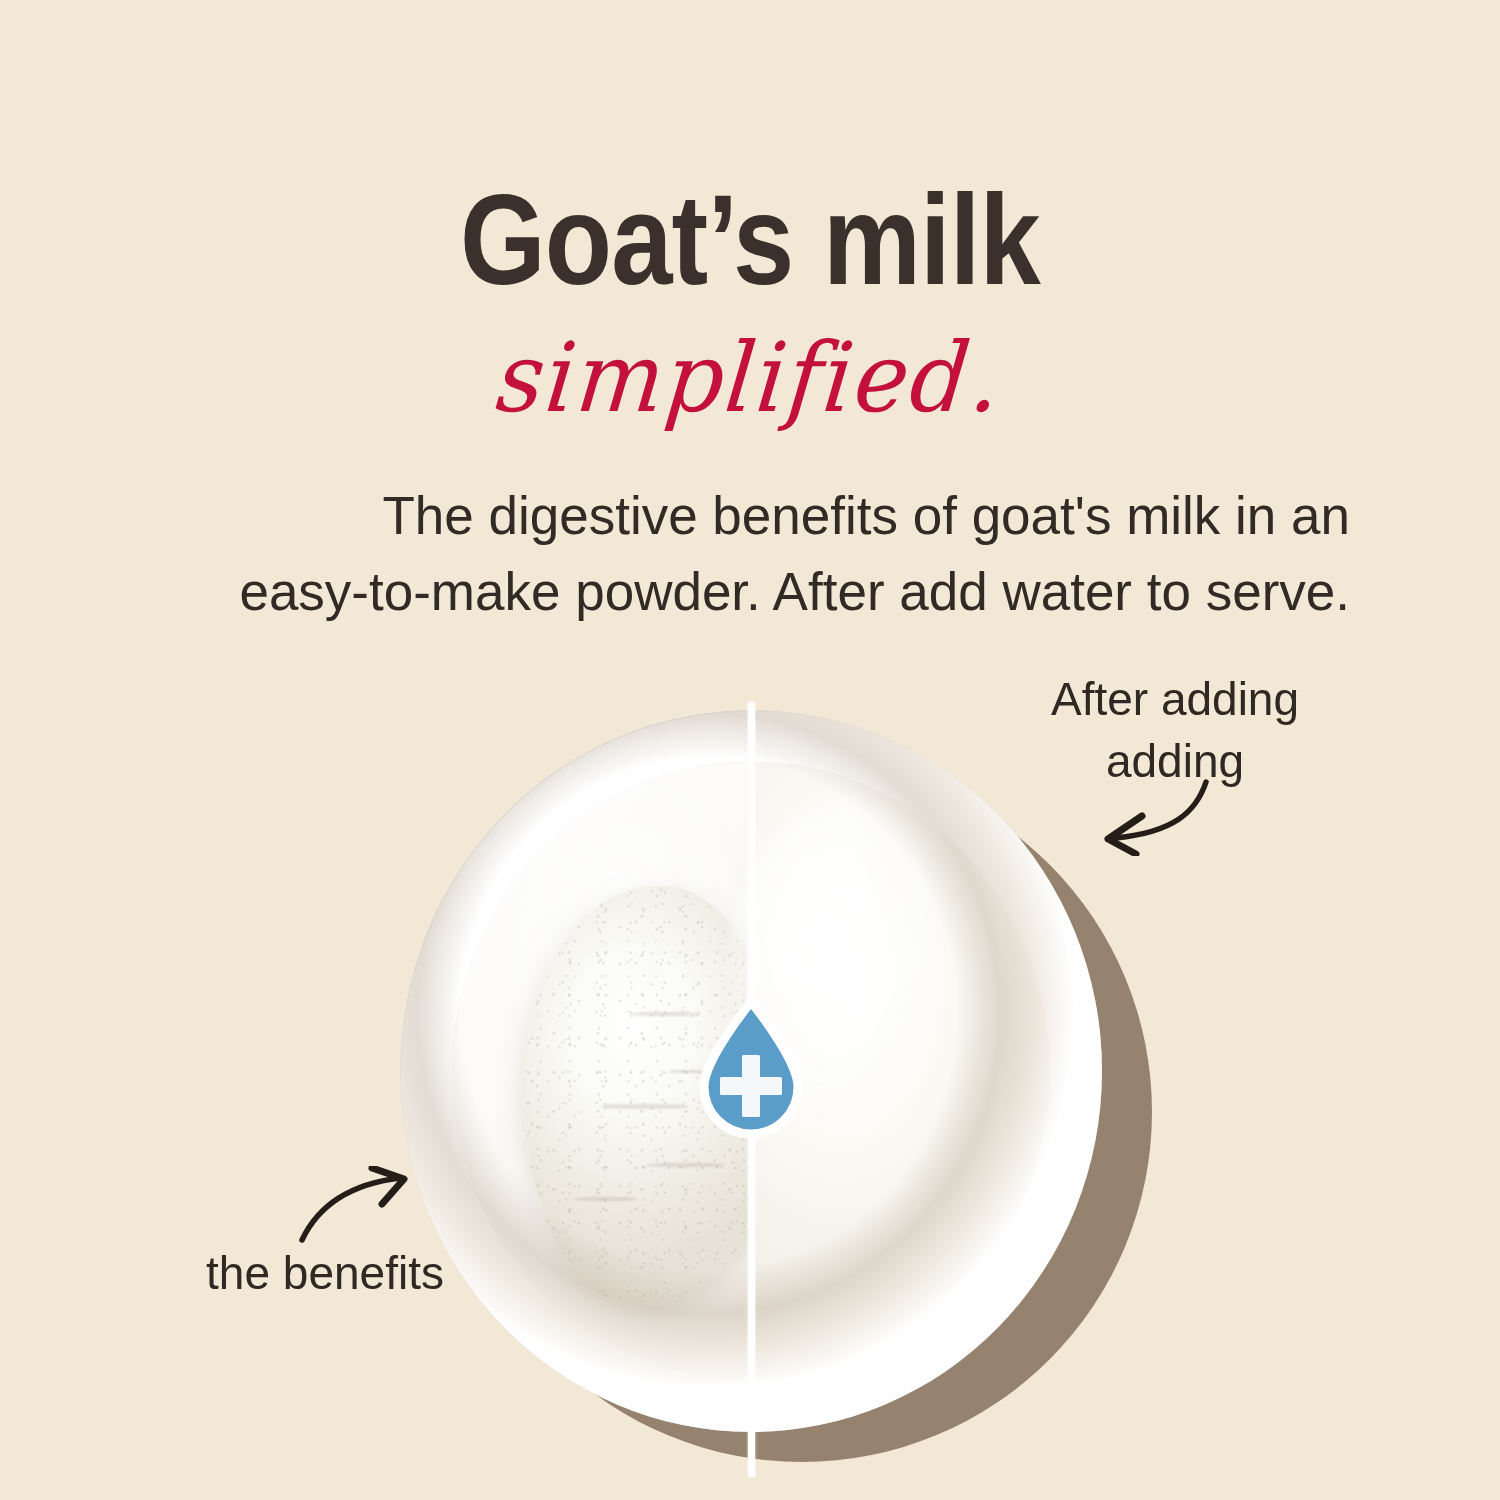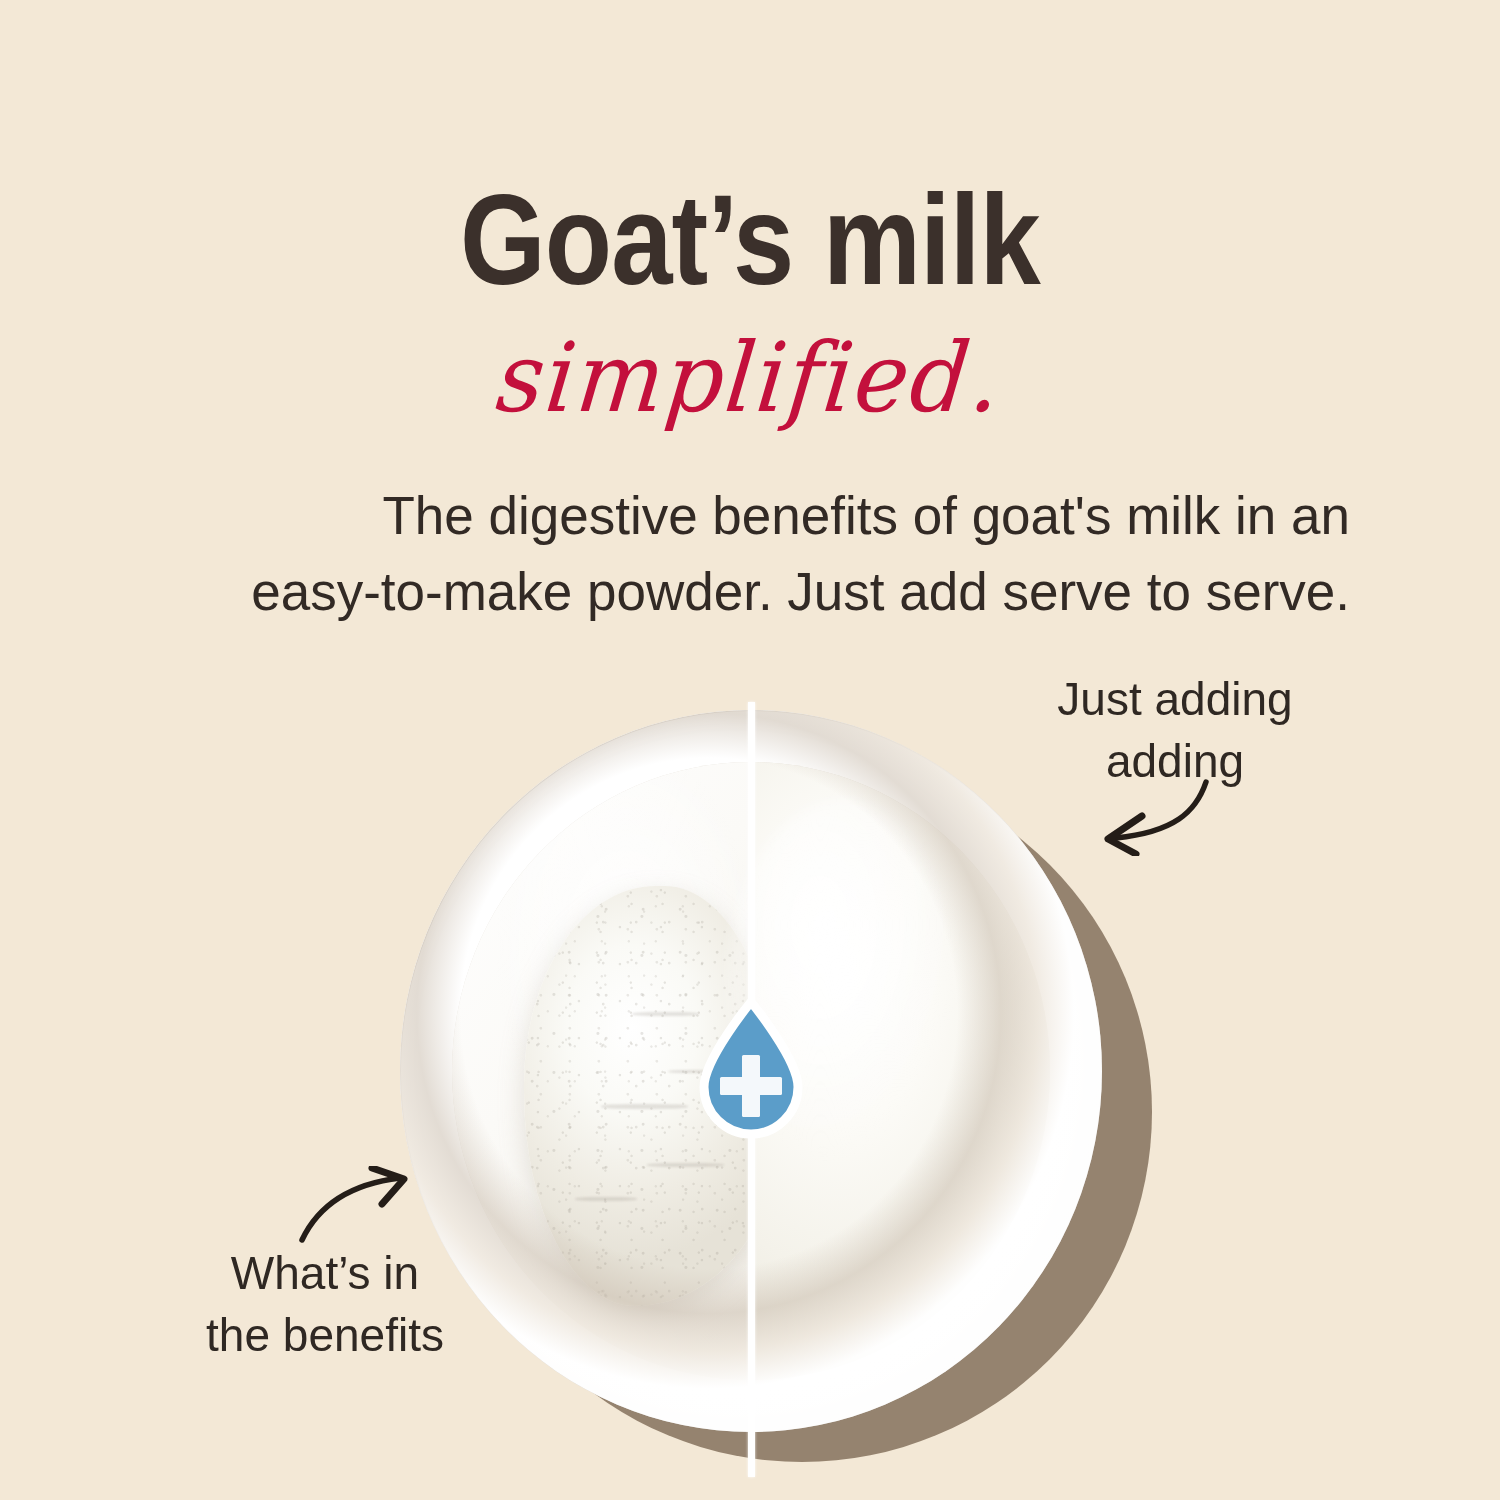--- a/index.html
+++ b/index.html
@@ -262,21 +262,21 @@
 <body>
 
 <div id="stage">
 
   <div class="headline">Goat’s milk</div>
 
   <div class="script">simplified.</div>
 
   <div class="subcopy">
     <span class="ln">The digestive benefits of goat's milk in an</span>
-    <span class="ln">easy-to-make powder. Just add serve to serve.</span>
+    <span class="ln">easy-to-make powder. After add water to serve.</span>
   </div>
 
   <div class="scene">
 
     <div class="bowl-shadow"></div>
 
     <div class="bowl">
       <div class="bowl-well">
 
         <div class="half-powder">
@@ -305,34 +305,33 @@
       <svg viewBox="0 0 114 146" xmlns="http://www.w3.org/2000/svg">
         <path d="M57 5 C57 5 104 62 104 90 A47 47 0 0 1 10 90 C10 62 57 5 57 5 Z" fill="#5b9dc9" stroke="#ffffff" stroke-width="9" stroke-linejoin="round"></path>
         <rect x="48" y="58" width="18" height="62" rx="1.5" fill="#f4f8fb"></rect>
         <rect x="26" y="80" width="62" height="18" rx="1.5" fill="#f4f8fb"></rect>
       </svg>
     </div>
 
   </div>
 
   <div class="callout callout-right">
-    <span class="ln">Just adding</span>
+    <span class="ln">After adding</span>
     <span class="ln">adding</span>
   </div>
   <div class="arrow arrow-right">
     <svg viewBox="0 0 140 80" xmlns="http://www.w3.org/2000/svg">
       <path d="M128 6 C118 36 96 56 38 62" fill="none" stroke="#241d18" stroke-width="5.5" stroke-linecap="round"></path>
       <path d="M64 40 L30 63 L58 78" fill="none" stroke="#241d18" stroke-width="7" stroke-linecap="round" stroke-linejoin="round"></path>
     </svg>
   </div>
 
   <div class="arrow arrow-left">
     <svg viewBox="0 0 120 82" xmlns="http://www.w3.org/2000/svg">
       <path d="M6 74 C22 40 54 18 104 12" fill="none" stroke="#241d18" stroke-width="5.5" stroke-linecap="round"></path>
       <path d="M76 2 L108 13 L86 38" fill="none" stroke="#241d18" stroke-width="7" stroke-linecap="round" stroke-linejoin="round"></path>
     </svg>
   </div>
   <div class="callout callout-left">
-    <span class="ln">What’s in</span>
     <span class="ln">the benefits</span>
   </div>
 
 </div>
 
 </body></html>

